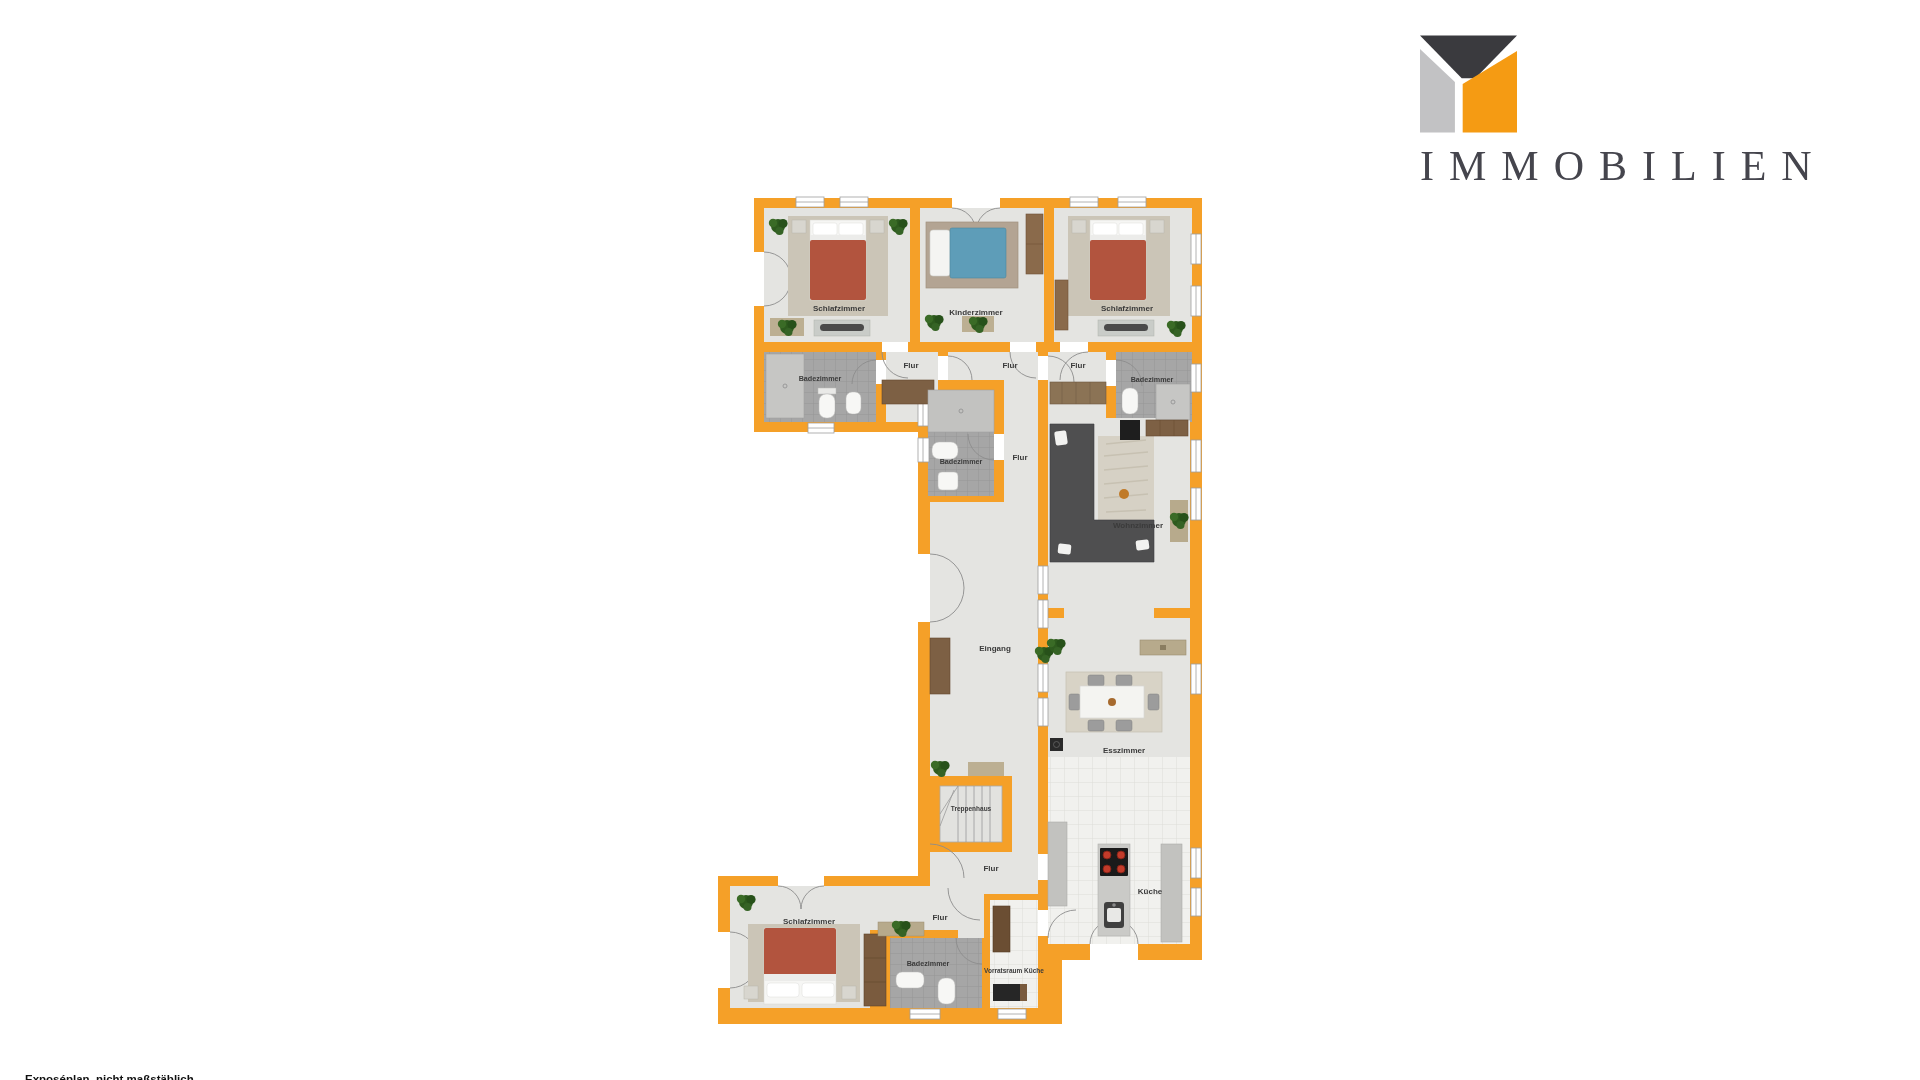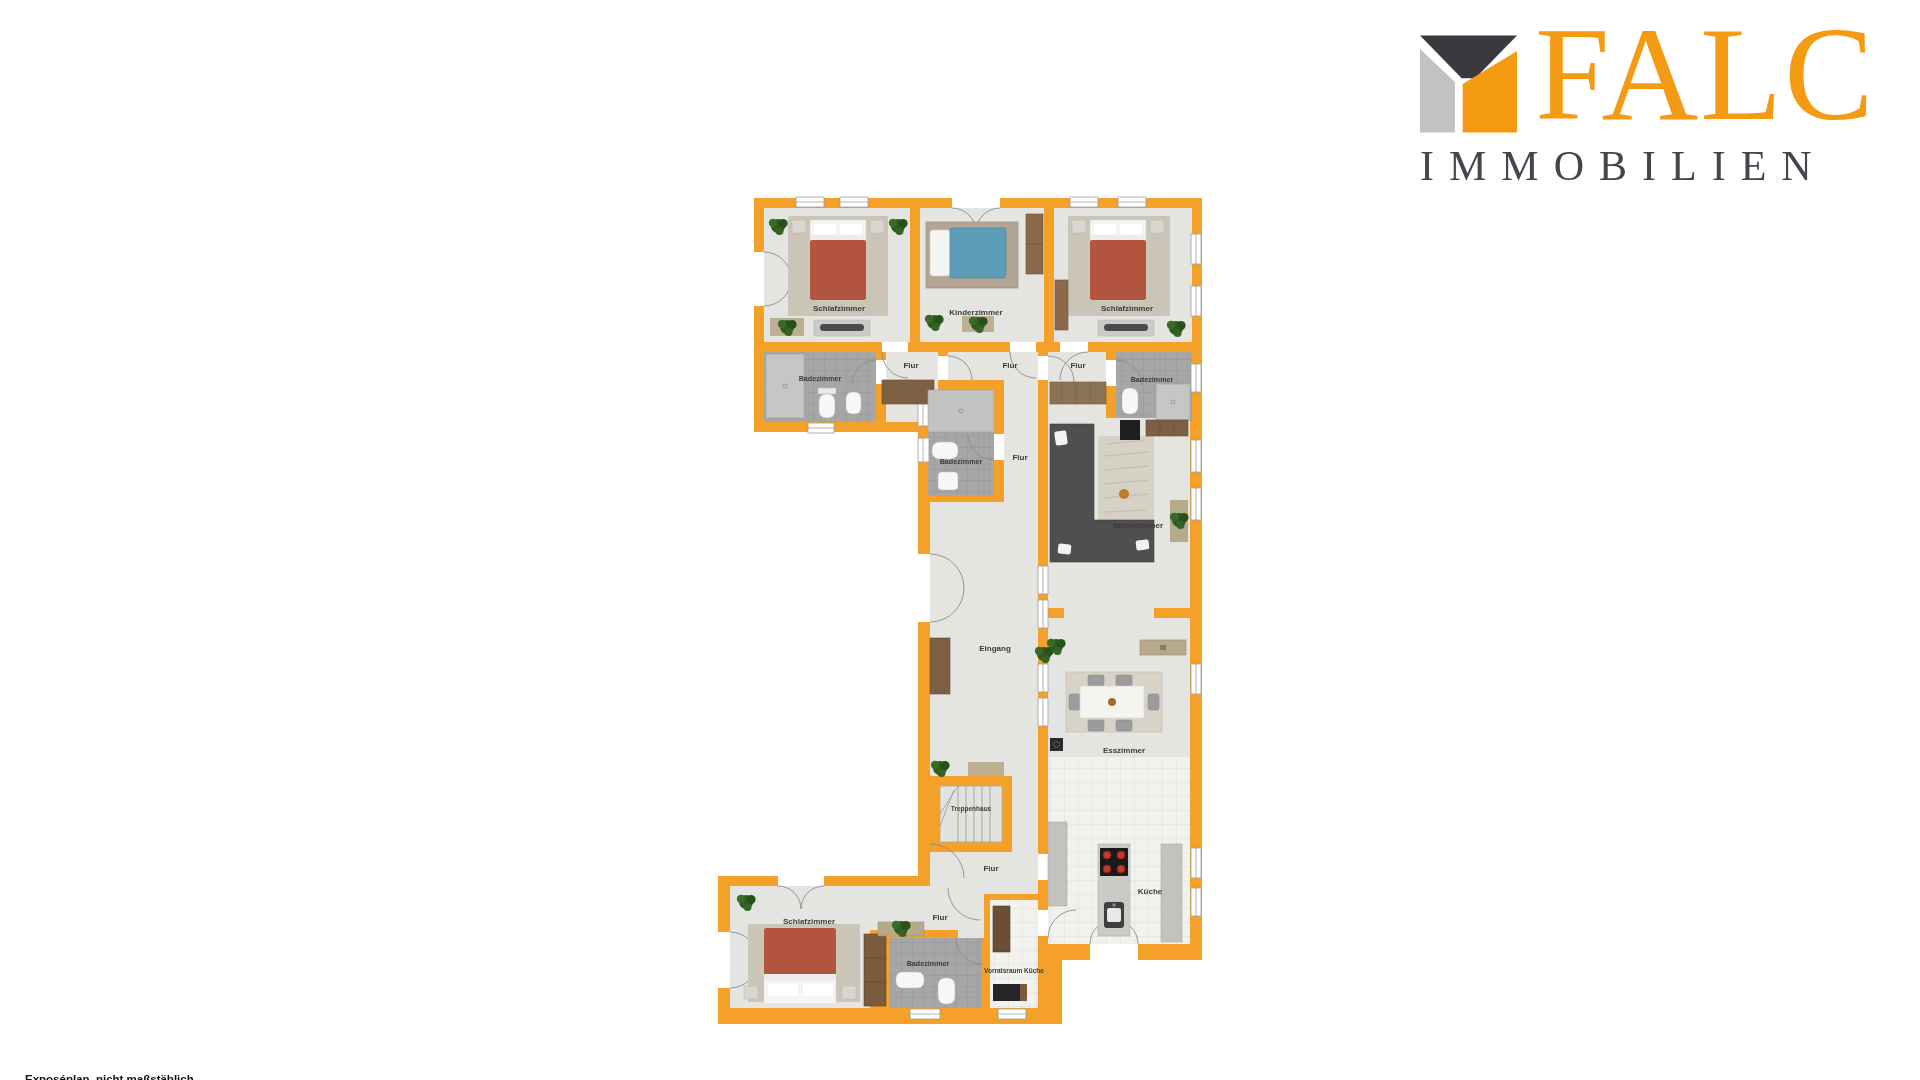--- a/index.html
+++ b/index.html
@@ -30,21 +30,20 @@
 
 <div class="canvas">
 
   <header class="logo">
     <div class="logo-row">
       <svg class="logo-mark" viewBox="0 0 100 100">
         <polygon points="0,0 100,0 57,44 43,44" fill="#3A3A3E"></polygon>
         <polygon points="0,14 36,48 36,100 0,100" fill="#C2C2C4"></polygon>
         <polygon points="100,16 44,50 44,100 100,100" fill="#F59B13"></polygon>
       </svg>
-      <div class="logo-brand">FALC</div>
     </div>
     <div class="logo-sub">IMMOBILIEN</div>
   </header>
 
   <div class="plan">
   <svg viewBox="0 0 492 844">
     <defs>
       <pattern id="ktile" width="14" height="14" patternUnits="userSpaceOnUse">
         <rect width="14" height="14" fill="#F1F1EE"></rect>
         <path d="M14 0H0V14" stroke="#DEDED8" stroke-width="1" fill="none"></path>

